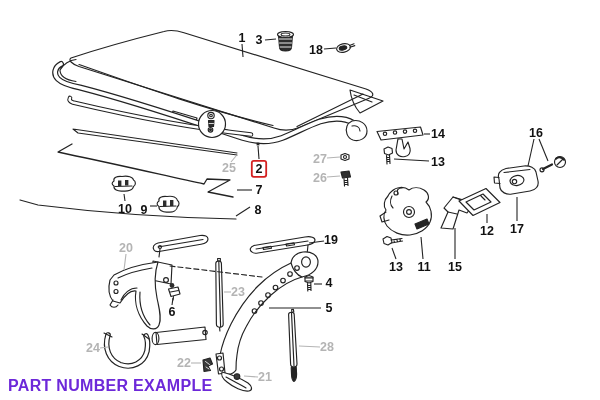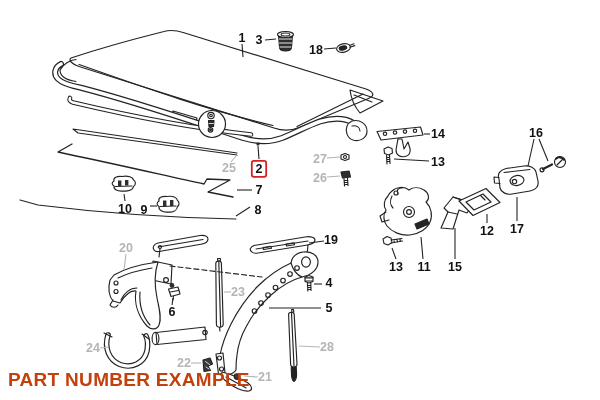--- a/index.html
+++ b/index.html
@@ -1,21 +1,21 @@
 <!DOCTYPE html>
 <html><head>
 <meta charset="utf-8">
 <style>
   html,body{margin:0;padding:0;background:#ffffff;}
   body{width:600px;height:400px;position:relative;overflow:hidden;
        font-family:"Liberation Sans", sans-serif;}
   #stage{position:absolute;left:0;top:0;width:600px;height:400px;}
   svg{display:block;}
-  .caption{position:absolute;left:8px;top:369px;font-size:19px;font-weight:600;
-           letter-spacing:0.3px;color:#c2410c;white-space:nowrap;}
+  .caption{position:absolute;left:8px;top:377px;font-size:16px;font-weight:600;
+           letter-spacing:0.3px;color:#6d28d9;white-space:nowrap;}
 </style>
 </head>
 <body>
 
 <div id="stage">
 <svg width="600" height="400" viewBox="0 0 600 400">
   <g stroke="#232323" stroke-width="1.15" fill="none" stroke-linecap="round" stroke-linejoin="round">
 
     <g>
       <path fill="#ffffff" d="M 71,58 C 95,50 142,37 164,31.5 C 171,29.5 177,30.5 184,32.8

